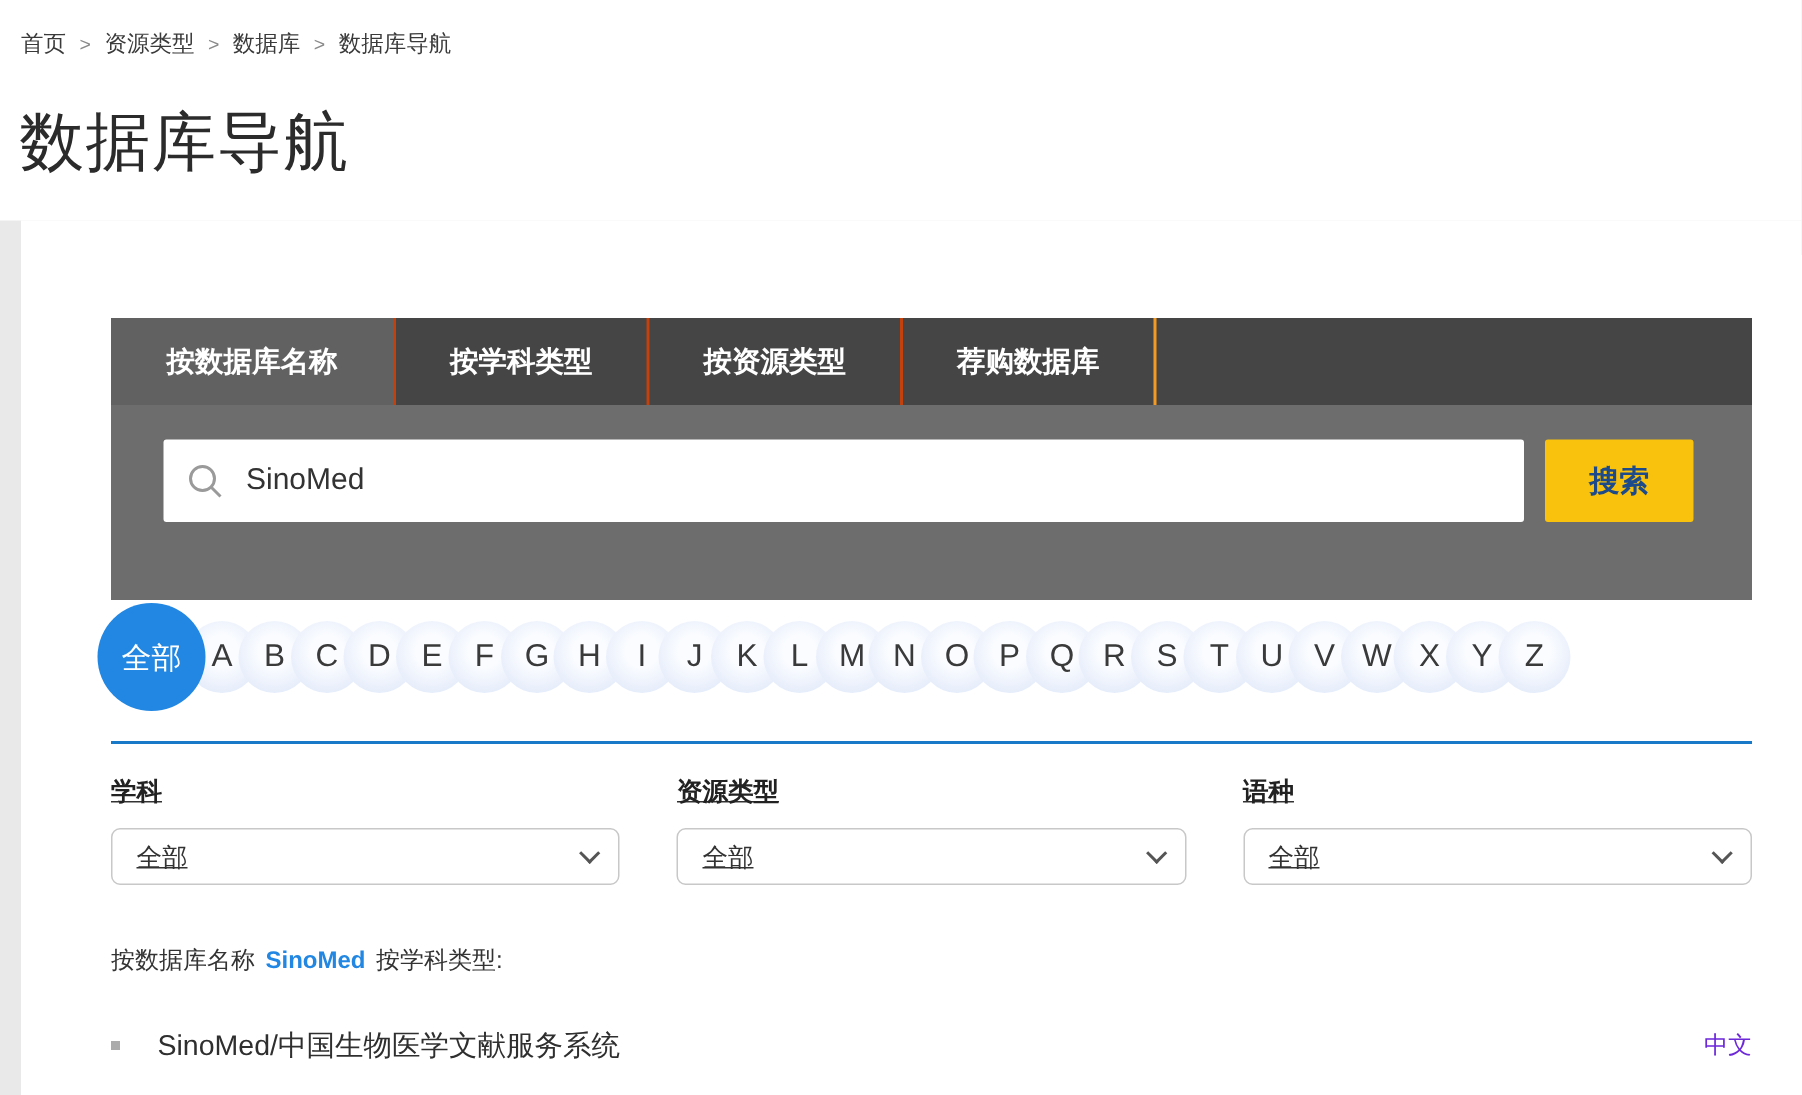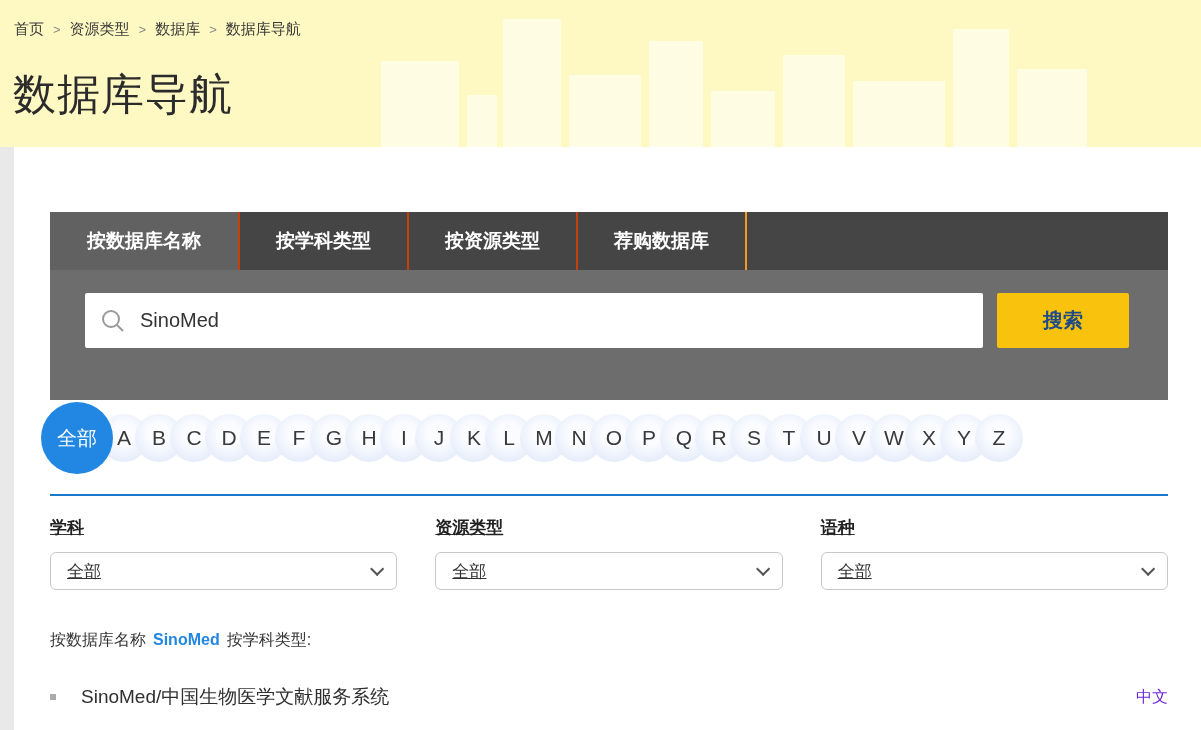--- a/index.html
+++ b/index.html
@@ -6,41 +6,42 @@
   html, body { width: 1201px; height: 730px; overflow: hidden; }
   body {
     font-family: "Liberation Sans", "DejaVu Sans", sans-serif;
     background: #eae9e9;
     position: relative;
     color: #333;
   }
   
   .header {
     position: absolute; top: 0; left: 0; right: 0; height: 147px;
-    background: #fef9c3; overflow: hidden;
+    background: #ffffff; overflow: hidden;
   }
   .skyline { position: absolute; bottom: 0; right: 60px; height: 147px; width: 760px; }
   .skyline .bar {
     position: absolute; bottom: 0;
     background: rgba(255,255,255,0.55);
   }
   .breadcrumb {
     position: absolute; top: 20px; left: 14px;
     font-size: 15px; color: #3a3a3a; display: flex; align-items: center;
   }
   .breadcrumb a { color: #3a3a3a; text-decoration: none; cursor: pointer; }
   .breadcrumb .sep { color: #8a8a8a; margin: 0 9px; font-size: 13px; }
   .page-title {
     position: absolute; top: 66px; left: 13px;
     font-size: 43px; font-weight: 500; color: #2b2b2b; letter-spacing: 1px;
   }
   
   .card {
     position: absolute; top: 147px; left: 14px; right: 0; bottom: 0;
     background: #ffffff;
+    padding-left: 24px;
   }
   
   .search-module { margin: 65px 33px 0 36px; }
   .tabs { display: flex; height: 58px; background: #454545; }
   .tab {
     color: #ffffff; font-size: 19px; font-weight: bold;
     display: flex; align-items: center; justify-content: center;
     background: #454545; cursor: pointer; flex: 0 0 169px;
     border-left: 2px solid #c2410c;
   }
@@ -51,21 +52,21 @@
   .search-box {
     flex: 1; height: 55px; background: #ffffff; border-radius: 2px;
     display: flex; align-items: center; padding: 0 15px;
   }
   .search-box svg { flex: 0 0 auto; margin-right: 14px; }
   .search-box input {
     border: none; outline: none; flex: 1; height: 100%;
     font-size: 20px; color: #333; font-family: inherit; background: transparent;
   }
   .search-btn {
-    width: 132px; height: 55px; margin-left: 14px; border: none;
+    width: 99px; height: 55px; margin-left: 14px; border: none;
     background: #f9c20c; color: #1c4a8a; font-size: 20px; font-weight: bold;
     cursor: pointer; font-family: inherit; border-radius: 2px;
   }
   
   .alphabet { display: flex; align-items: center; margin: 2px 0 0 27px; }
   .circle-all {
     width: 72px; height: 72px; border-radius: 50%;
     background: #2287e2; color: #ffffff; font-size: 20px;
     display: flex; align-items: center; justify-content: center;
     position: relative; z-index: 2; cursor: pointer; flex: 0 0 auto;

